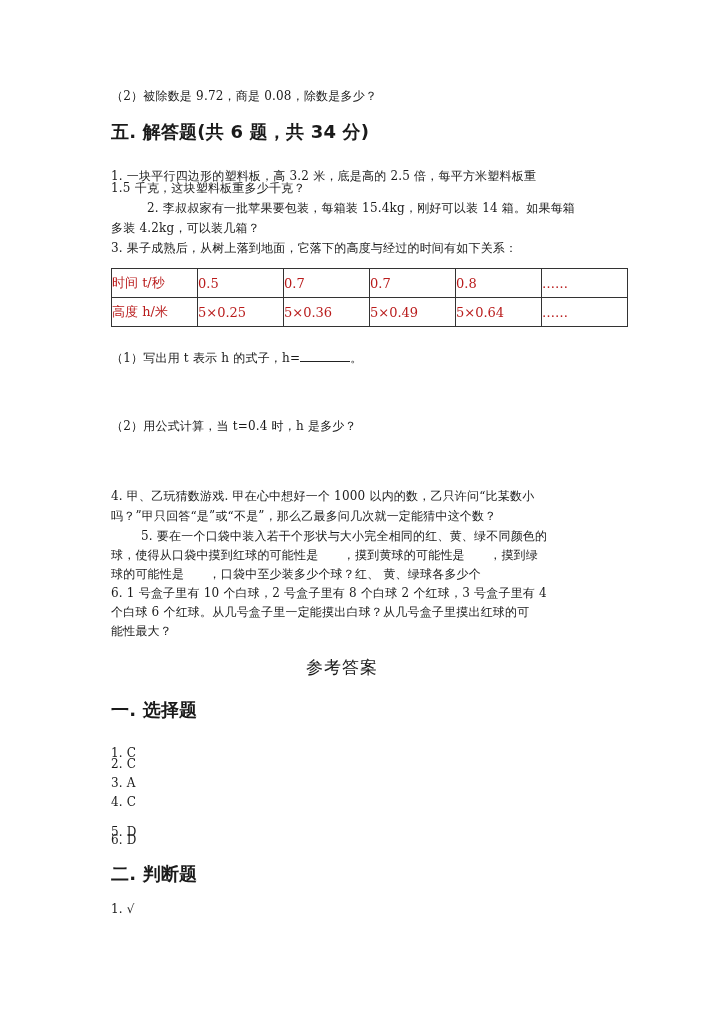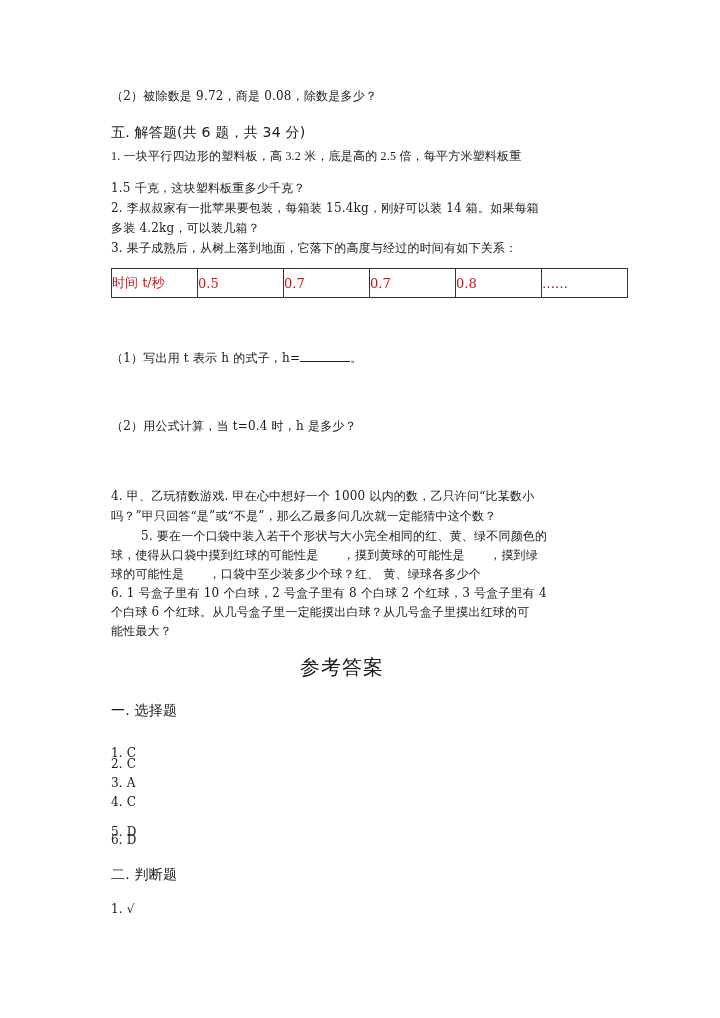--- a/index.html
+++ b/index.html
@@ -5,57 +5,65 @@
   html, body { margin: 0; padding: 0; background: #ffffff; }
   body {
     width: 720px; height: 1018px; position: relative; overflow: hidden;
     font-family: "DejaVu Serif", "Liberation Serif", serif;
     color: #1a1a1a;
   }
   .line {
     position: absolute; left: 111px; font-size: 12px; line-height: 20px;
     white-space: nowrap; letter-spacing: 0.2px;
   }
-  .bold { font-family: "DejaVu Sans", "Liberation Sans", sans-serif; font-weight: normal; font-size: 14px; }
+  .bold { font-family: "DejaVu Sans", "Liberation Sans", sans-serif; font-weight: bold; font-size: 18px; }
   .title {
     position: absolute; left: 0; width: 684px; top: 654px; text-align: center;
-    font-size: 20px; line-height: 26px; letter-spacing: 1px;
+    font-size: 17px; line-height: 26px; letter-spacing: 1px;
   }
   table.data {
     position: absolute; left: 111px; top: 268px; border-collapse: collapse;
     font-size: 13px;
   }
   table.data td {
     border: 1.5px solid #333; height: 28px; text-align: left; padding: 0;
     width: 85px; color: #b91c1c;
   }
   table.data td.head { width: 85px; }
   .blank { display: inline-block; width: 50px; border-bottom: 1px solid #222; height: 13px; vertical-align: baseline; }
 </style>
 </head>
 <body>
 
 <div class="line" style="top:86px;">（2）被除数是 9.72，商是 0.08，除数是多少？</div>
 
 <div class="line bold" style="top:122px;">五. 解答题(共 6 题，共 34 分)</div>
 
-<div class="line" style="top:146px;font-family:Liberation Serif, serif;">1. 一块平行四边形的塑料板，高 3.2 米，底是高的 2.5 倍，每平方米塑料板重</div>
+<div class="line" style="top:166px;">1. 一块平行四边形的塑料板，高 3.2 米，底是高的 2.5 倍，每平方米塑料板重</div>
 <div class="line" style="top:178px;">1.5 千克，这块塑料板重多少千克？</div>
-<div class="line" style="top:198px;">2. 李叔叔家有一批苹果要包装，每箱装 15.4kg，刚好可以装 14 箱。如果每箱</div>
+<div class="line" style="top:198px;margin-left:36px;">2. 李叔叔家有一批苹果要包装，每箱装 15.4kg，刚好可以装 14 箱。如果每箱</div>
 <div class="line" style="top:218px;">多装 4.2kg，可以装几箱？</div>
 <div class="line" style="top:238px;">3. 果子成熟后，从树上落到地面，它落下的高度与经过的时间有如下关系：</div>
 
 <table class="data">
   <tbody>
       <tr>
     <td class="head">时间 t/秒</td>
     <td>0.5</td>
     <td>0.7</td>
     <td>0.7</td>
     <td>0.8</td>
+    <td>……</td>
+  </tr>
+  <tr>
+    <td class="head">高度 h/米</td>
+    <td>5×0.25</td>
+    <td>5×0.36</td>
+    <td>5×0.49</td>
+    <td>5×0.64</td>
     <td>……</td>
   </tr>
 </tbody>
   </table>
 
 <div class="line" style="top:348px;">
   <span>（1）写出用 t 表示 h 的式子，h=</span><span class="blank"></span><span>。</span>
 </div>
 
 <div class="line" style="top:416px;">（2）用公式计算，当 t=0.4 时，h 是多少？</div>

